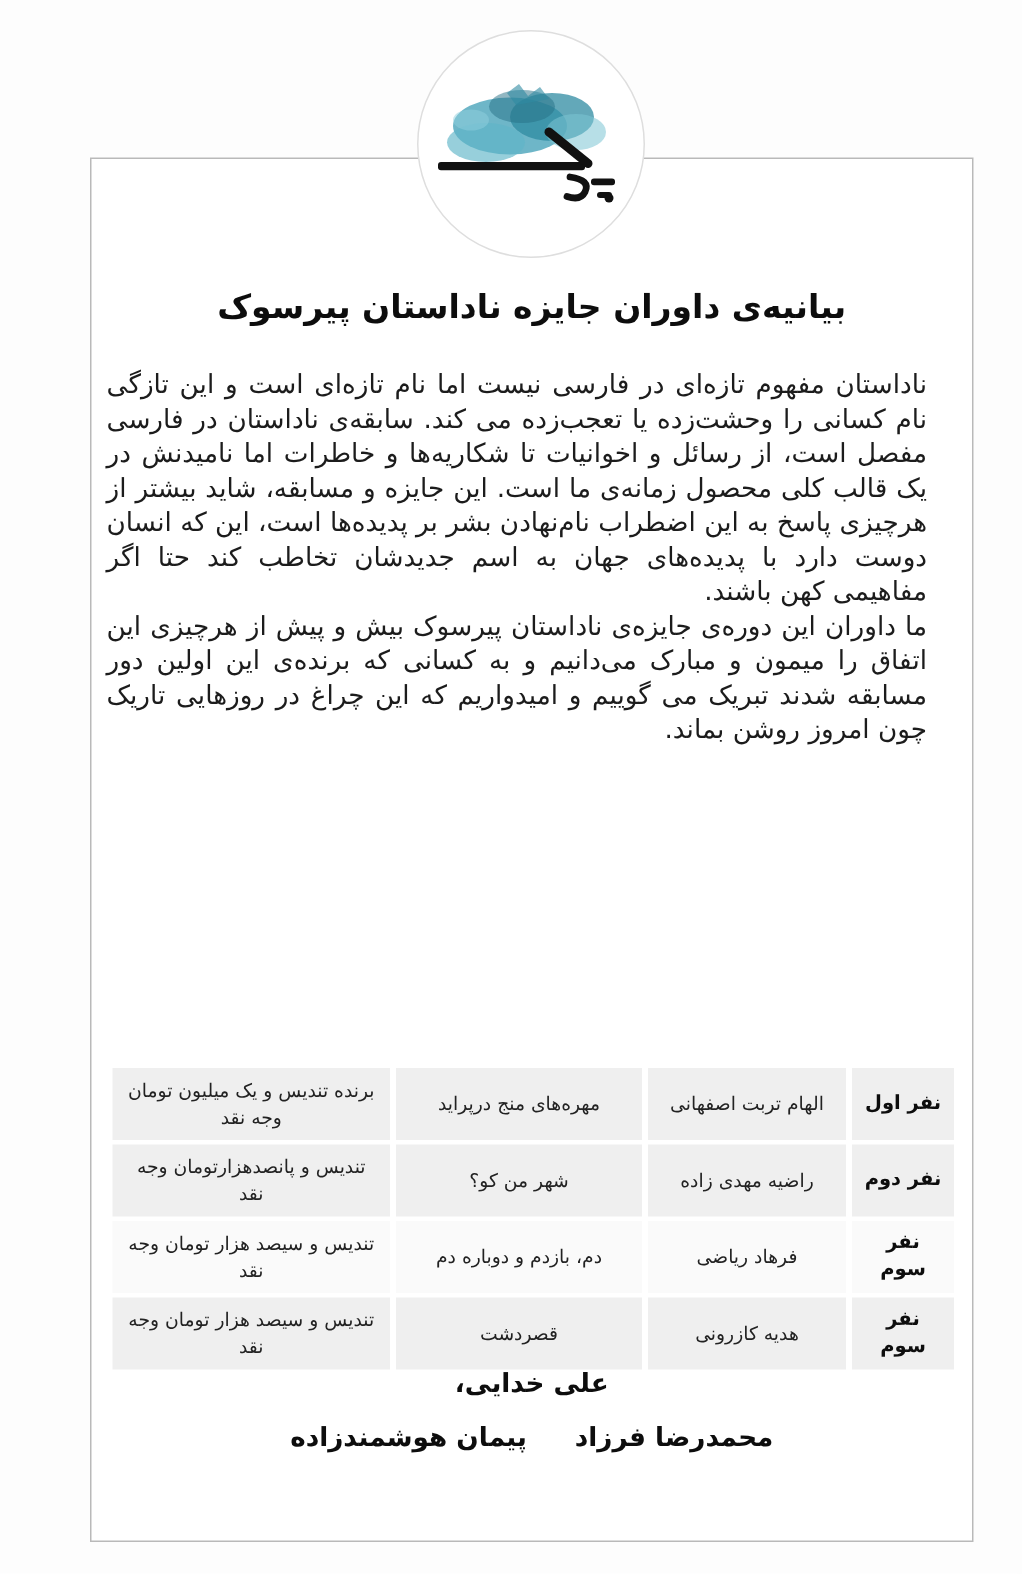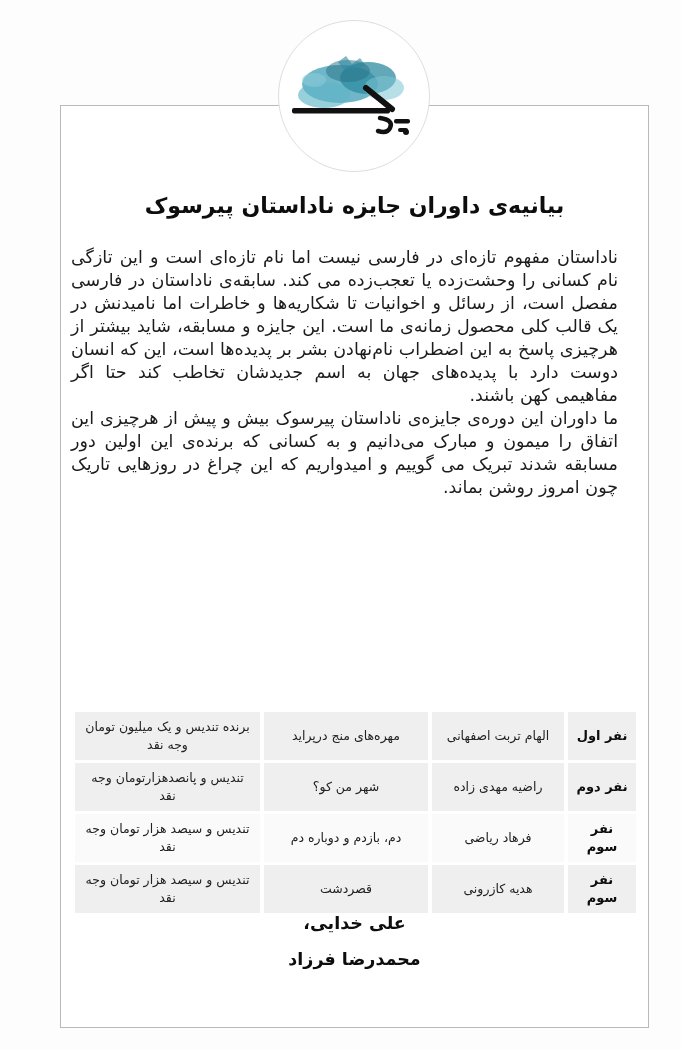--- a/index.html
+++ b/index.html
@@ -86,20 +86,21 @@
       </tbody>
     </table>
   </div>
 
   <div class="signatures">
     <div class="sig-row first">
       <span>علی خدایی،</span>
     </div>
     <div class="sig-row second">
       <span>محمدرضا فرزاد</span>
+      <span>پیمان هوشمندزاده</span>
     </div>
   </div>
 
 </div>
 
 <div class="logo-circle">
   <svg width="148" height="148" viewBox="0 0 148 148">
     <g>
       <ellipse cx="60" cy="62" rx="38" ry="19" fill="#4aa4ba" opacity="0.8"></ellipse>
       <ellipse cx="88" cy="56" rx="28" ry="16" fill="#2f8ba2" opacity="0.75"></ellipse>

